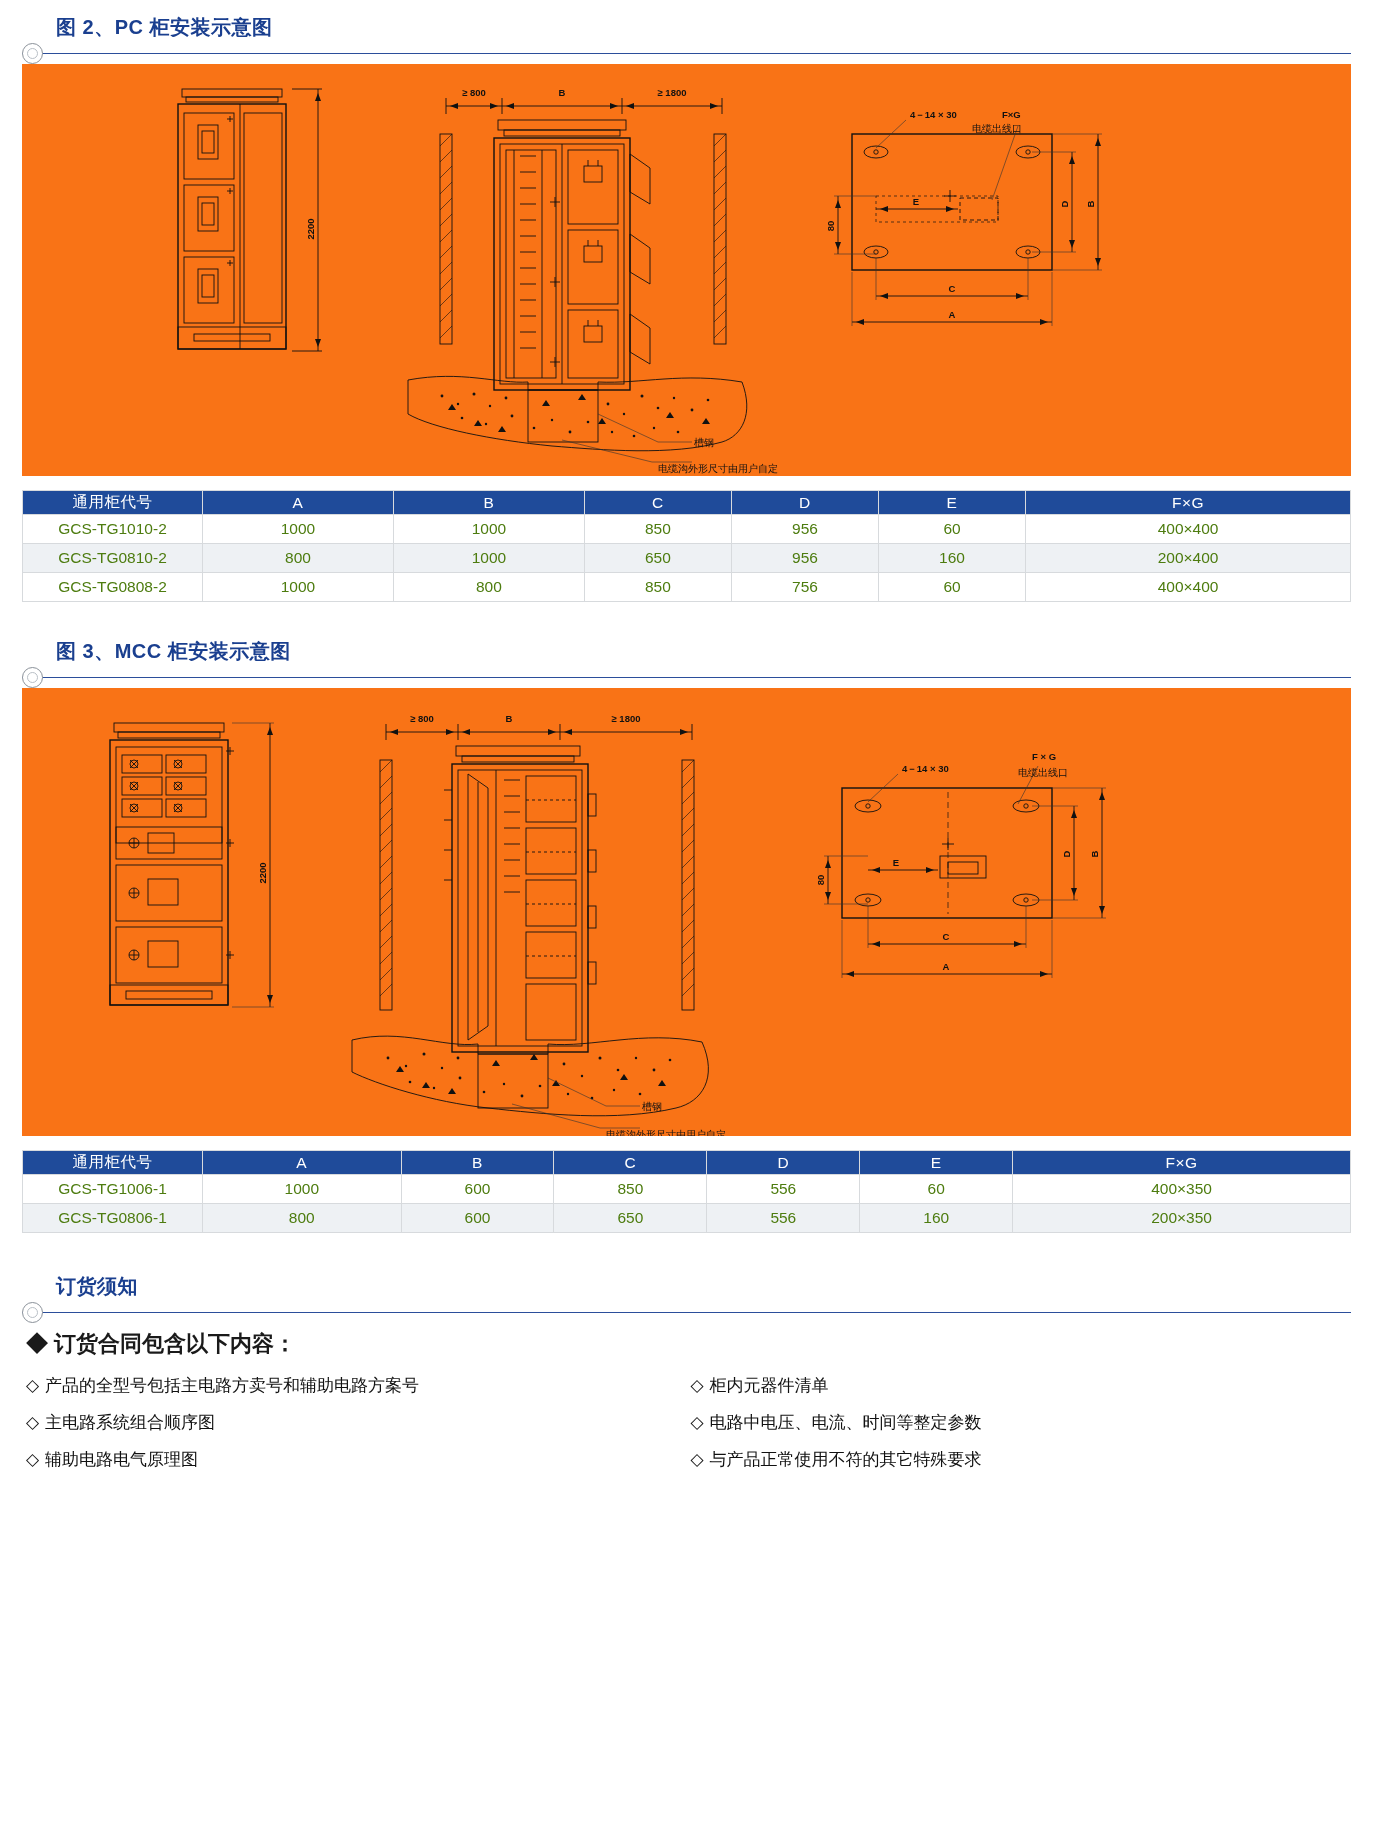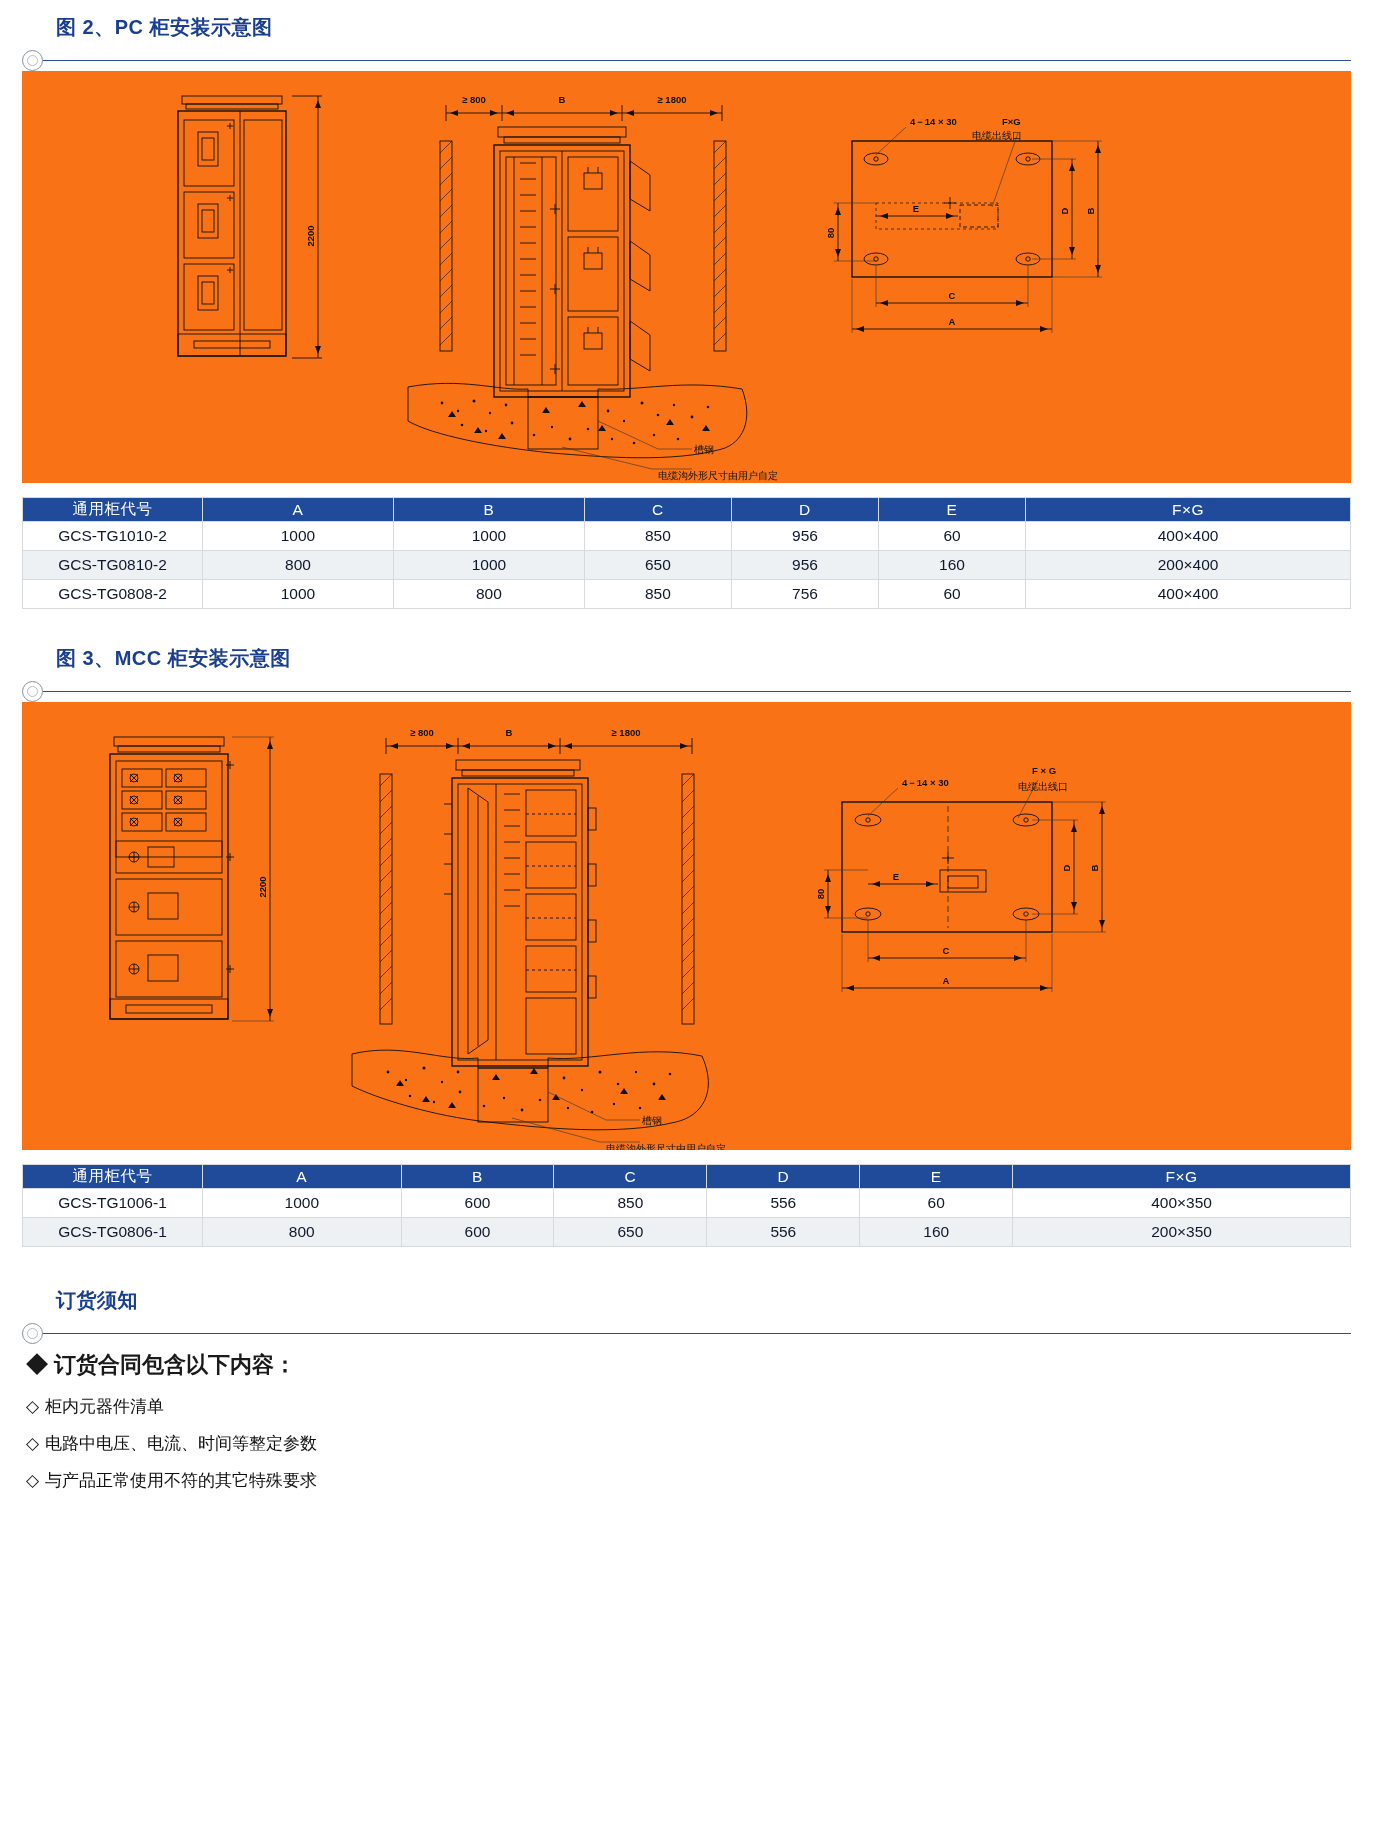--- a/index.html
+++ b/index.html
@@ -10,21 +10,21 @@
     background: #ffffff;
     font-family: "Liberation Sans", sans-serif;
     color: #1a1a1a;
   }
   .page { position: relative; width: 1373px; padding: 0 22px; }
 
   
   .sec-head {
     position: relative;
     margin: 0 0 0 0;
-    padding: 14px 0 19px 34px;
+    padding: 14px 0 12px 34px;
     border-bottom: 1.6px solid #2b4e9b;
   }
   .sec-head .ring {
     position: absolute;
     left: 0; bottom: -11px;
     width: 21px; height: 21px;
     border: 1.6px solid #8a9199;
     border-radius: 50%;
     background: #fff;
   }
@@ -68,21 +68,21 @@
     height: 17px;
     border: 1px solid #d7dadd;
     text-align: center;
     letter-spacing: .5px;
   }
   table.spec th.first { width: 180px; }
   table.spec td {
     height: 29px;
     border: 1px solid #d7dadd;
     text-align: center;
-    color: #0f172a;
+    color: #4d7c0f;
   }
   table.spec tr.odd td { background: #ffffff; }
   table.spec tr.even td { background: #eef1f4; }
 
   
   .order-head { margin-top: 26px; }
   .bullet-line {
     font-size: 22px;
     margin: 16px 0 0 4px;
     font-weight: bold;
@@ -762,20 +762,31 @@
   <div class="sec-head order-head">
     <span class="ring"></span>
     <span class="title">订货须知</span>
   </div>
 
   <div class="bullet-line">◆ 订货合同包含以下内容：</div>
 
   <div class="cols">
     <div class="col">
       <div class="di">
+        <span class="dia">◇</span><span>产品的全型号包括主电路方卖号和辅助电路方案号</span>
+      </div>
+      <div class="di">
+        <span class="dia">◇</span><span>主电路系统组合顺序图</span>
+      </div>
+      <div class="di">
+        <span class="dia">◇</span><span>辅助电路电气原理图</span>
+      </div>
+    </div>
+    <div class="col">
+      <div class="di">
         <span class="dia">◇</span><span>柜内元器件清单</span>
       </div>
       <div class="di">
         <span class="dia">◇</span><span>电路中电压、电流、时间等整定参数</span>
       </div>
       <div class="di">
         <span class="dia">◇</span><span>与产品正常使用不符的其它特殊要求</span>
       </div>
     </div>
   </div>

